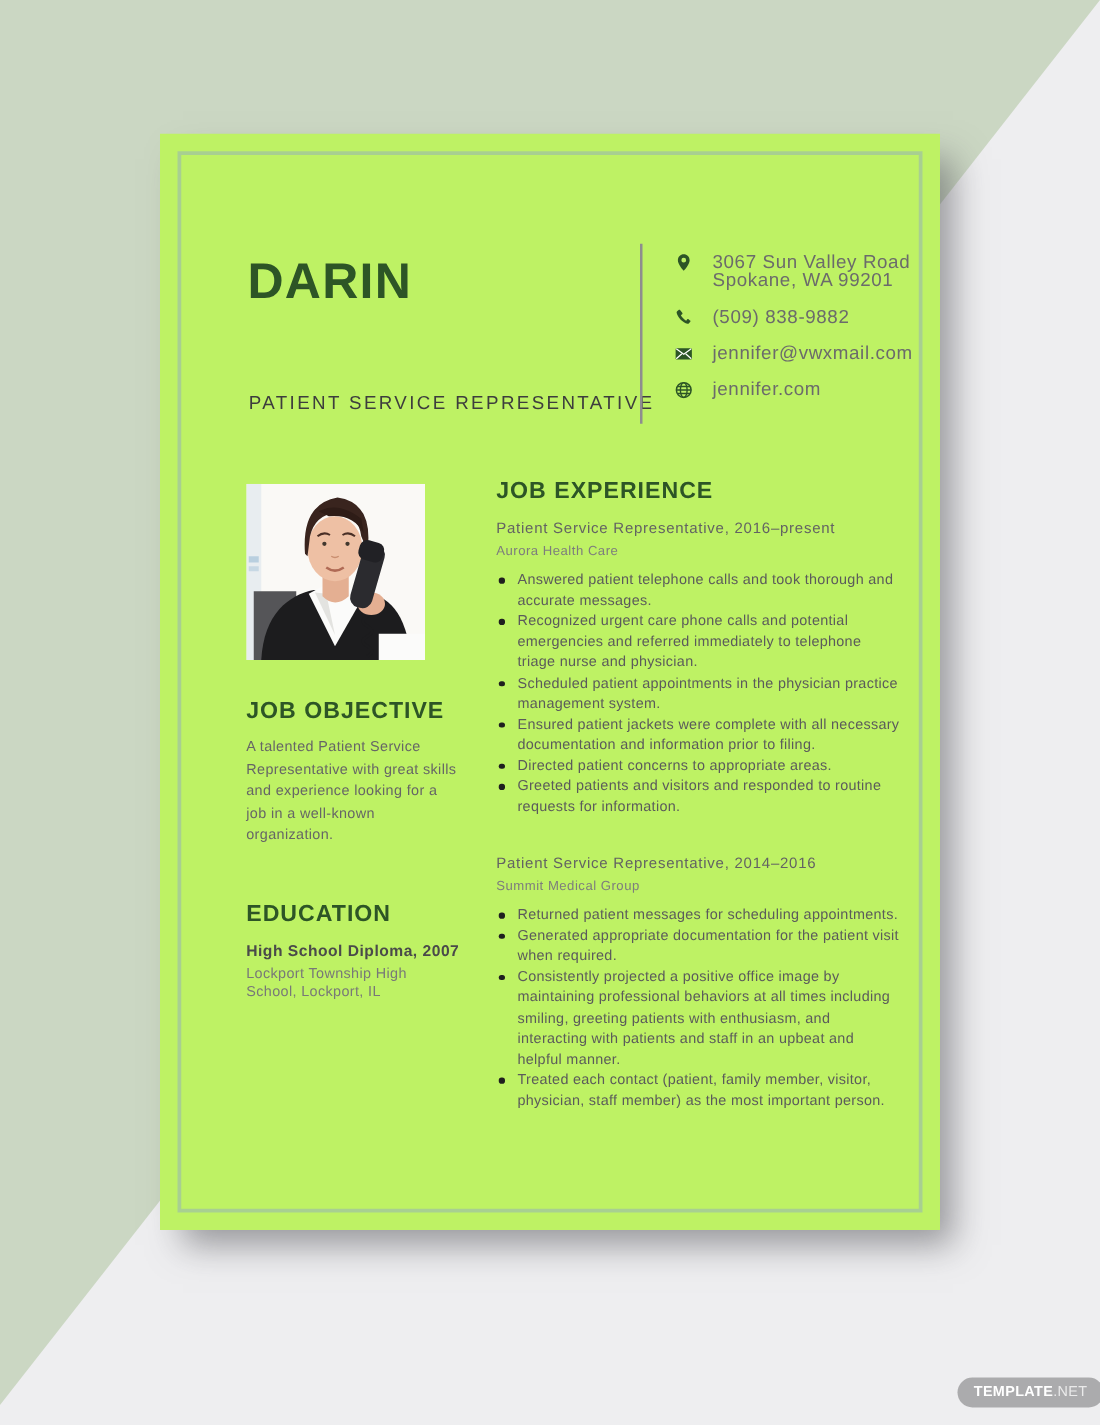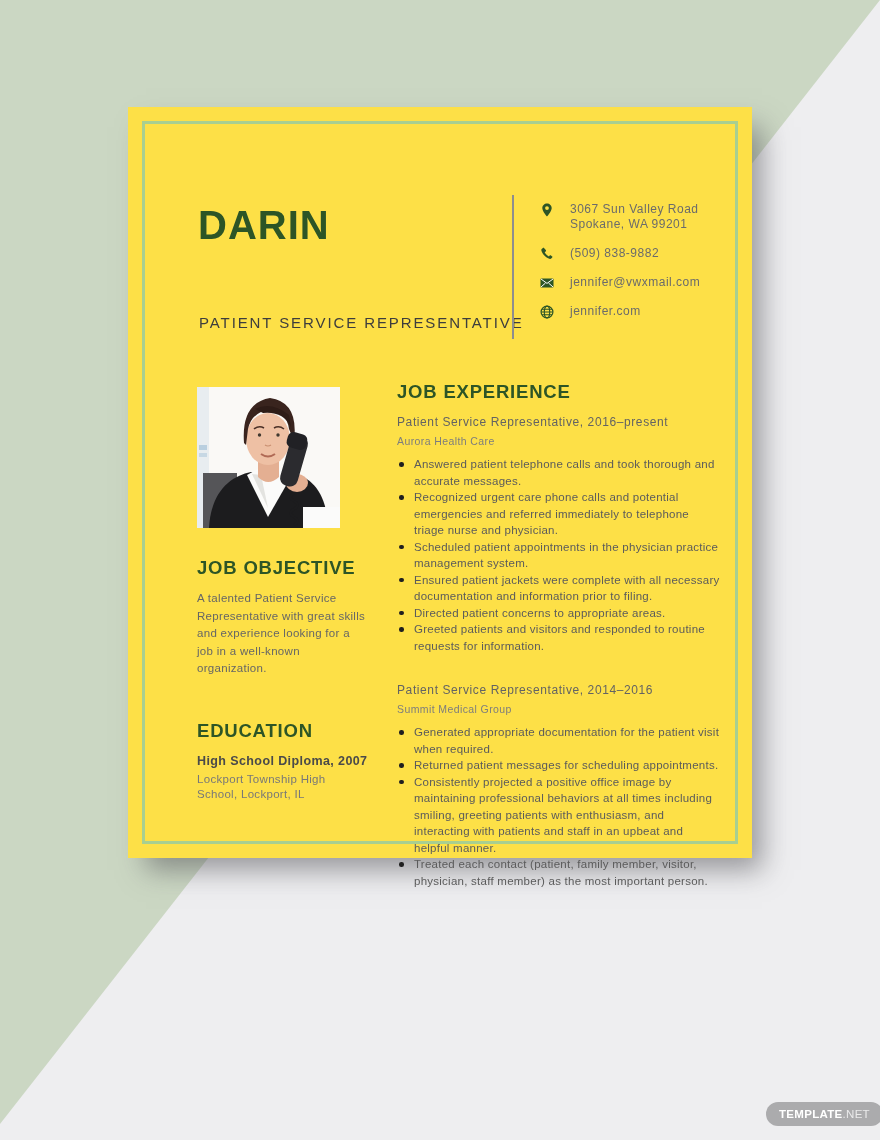--- a/index.html
+++ b/index.html
@@ -6,22 +6,22 @@
   html,body { width:880px; height:1140px; }
   body { font-family:"Liberation Sans", sans-serif; background:#cbd7c3; position:relative; overflow:hidden; }
 
   .bg-diagonal {
     position:absolute; inset:0;
     background:#eeeef0;
     clip-path:polygon(100% 0, 100% 100%, 0 100%, 0 98.6%);
   }
 
   .page {
-    position:absolute; left:128px; top:107px; width:624px; height:751px;
-    background:#fde047;
+    position:absolute; left:128px; top:107px; width:624px; height:877px;
+    background:#bef264;
     box-shadow:14px 16px 26px -4px rgba(80,80,85,.55);
   }
   .page-border {
     position:absolute; inset:14px; border:3px solid #a8cf91; pointer-events:none;
   }
 
   
   .name {
     position:absolute; left:70px; top:90px;
     font-size:40px; font-weight:700; line-height:57px;
@@ -33,21 +33,21 @@
   }
   .v-divider {
     position:absolute; left:384px; top:88px; width:2px; height:144px; background:#8e8e8e;
   }
   .contact {
     position:absolute; left:412px; top:95px; list-style:none;
     display:flex; flex-direction:column; gap:14px;
   }
   .contact li { display:flex; gap:16px; align-items:flex-start; }
   .contact .cicon { width:14px; height:14px; flex:0 0 14px; margin-top:1px; }
-  .contact .ctext { font-size:12px; color:#6b6b6b; line-height:15px; letter-spacing:0.5px; }
+  .contact .ctext { font-size:15px; color:#6b6b6b; line-height:15px; letter-spacing:0.5px; }
 
   
   .photo {
     position:absolute; left:69px; top:280px; width:143px; height:141px; overflow:hidden;
   }
   .col-left { position:absolute; left:69px; top:450px; width:172px; }
   .col-left h2, .col-right h2 {
     font-size:18.5px; font-weight:700; color:#2d5526; letter-spacing:0.8px;
   }
   .objective-text {
@@ -179,22 +179,22 @@
           <li>Ensured patient jackets were complete with all necessary documentation and information prior to filing.</li>
           <li>Directed patient concerns to appropriate areas.</li>
           <li>Greeted patients and visitors and responded to routine requests for information.</li>
         </ul>
     </article>
 
     <article class="job">
       <h3>Patient Service Representative, 2014–2016</h3>
       <div class="company">Summit Medical Group</div>
       <ul>
+          <li>Returned patient messages for scheduling appointments.</li>
           <li>Generated appropriate documentation for the patient visit when required.</li>
-          <li>Returned patient messages for scheduling appointments.</li>
           <li>Consistently projected a positive office image by maintaining professional behaviors at all times including smiling, greeting patients with enthusiasm, and interacting with patients and staff in an upbeat and helpful manner.</li>
           <li>Treated each contact (patient, family member, visitor, physician, staff member) as the most important person.</li>
         </ul>
     </article>
   </section>
 </div>
 
 <div class="watermark">
   <span class="bold">TEMPLATE</span>
     <span class="lite">.NET</span>

